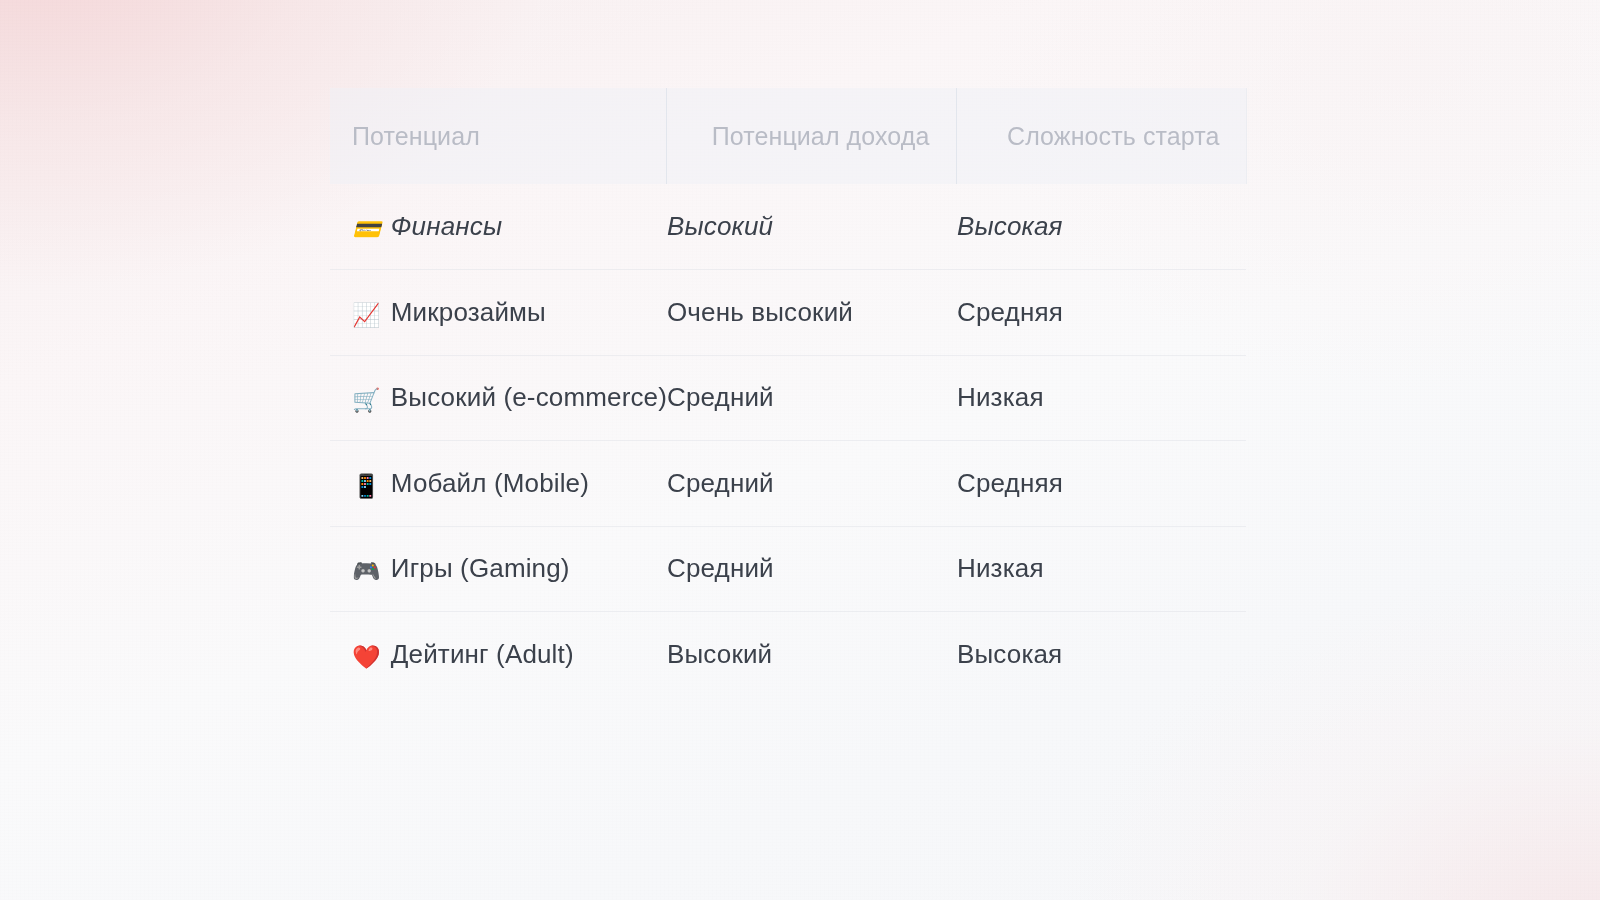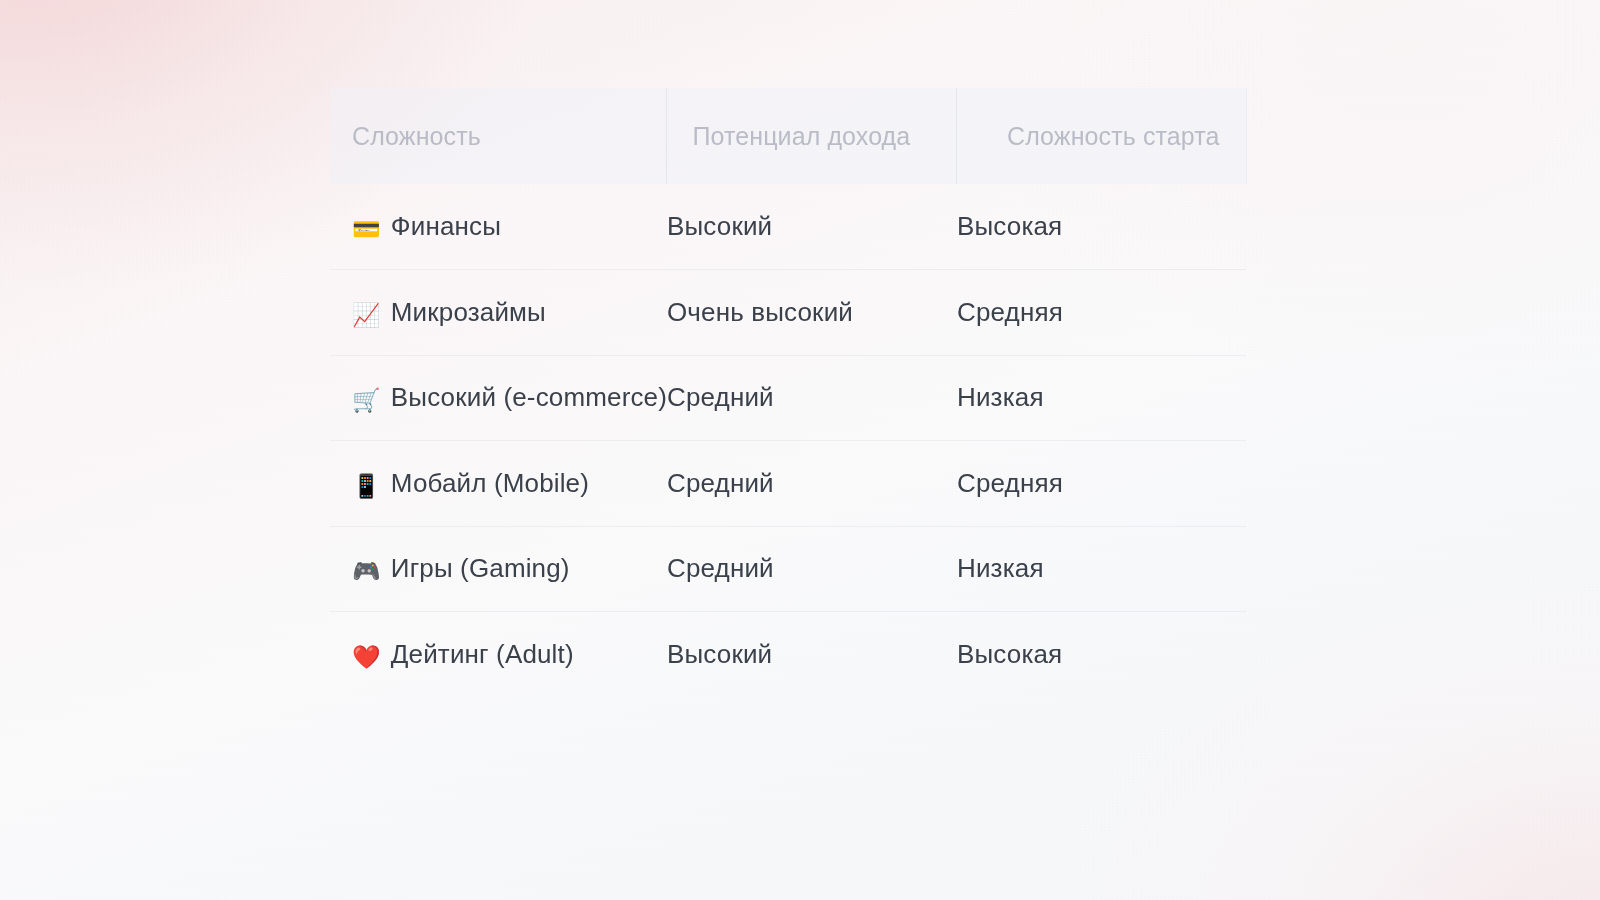--- a/index.html
+++ b/index.html
@@ -60,26 +60,26 @@
     padding: 0 26px;
     vertical-align: middle;
     font-weight: 400;
     font-size: 25px;
     letter-spacing: 0.1px;
     color: #b9bcc6;
     background: rgba(238,241,246,0.48);
     box-sizing: border-box;
   }
   th.h-label { text-align: left;  padding-left: 22px; }
-  th.h-pot   { text-align: left; border-left: 1px solid rgba(222,227,235,0.85); }
+  th.h-pot   { text-align: right; border-left: 1px solid rgba(222,227,235,0.85); }
   th.h-diff  { text-align: right; border-left: 1px solid rgba(222,227,235,0.85); border-right: 1px solid rgba(226,231,238,0.6); }
 
   
   tbody tr { border-top: 1px solid rgba(225,228,234,0.55); }
-  tbody tr:first-child { border-top: none; }
+  tbody tr:first-child { border-top: none; font-style: italic; }
 
   tbody td {
     height: 85.5px;
     vertical-align: middle;
     font-size: 26px;
     color: #3b414b;
     box-sizing: border-box;
     letter-spacing: 0.15px;
   }
   td.c-name {
@@ -110,21 +110,21 @@
 
 <div id="table-wrap">
   <table id="vertical-table">
     <colgroup>
       <col class="c-label">
       <col class="c-pot">
       <col class="c-diff">
     </colgroup>
     <thead>
       <tr>
-        <th class="h-label">Сложность</th>
+        <th class="h-label">Потенциал</th>
         <th class="h-pot">Потенциал дохода</th>
         <th class="h-diff">Сложность старта</th>
       </tr>
     </thead>
     <tbody id="table-body">
         <tr>
           <td class="c-name"><span class="row-icon">💳</span><span class="row-label">Финансы</span></td>
           <td class="c-val">Высокий</td>
           <td class="c-val">Высокая</td>
         </tr>

